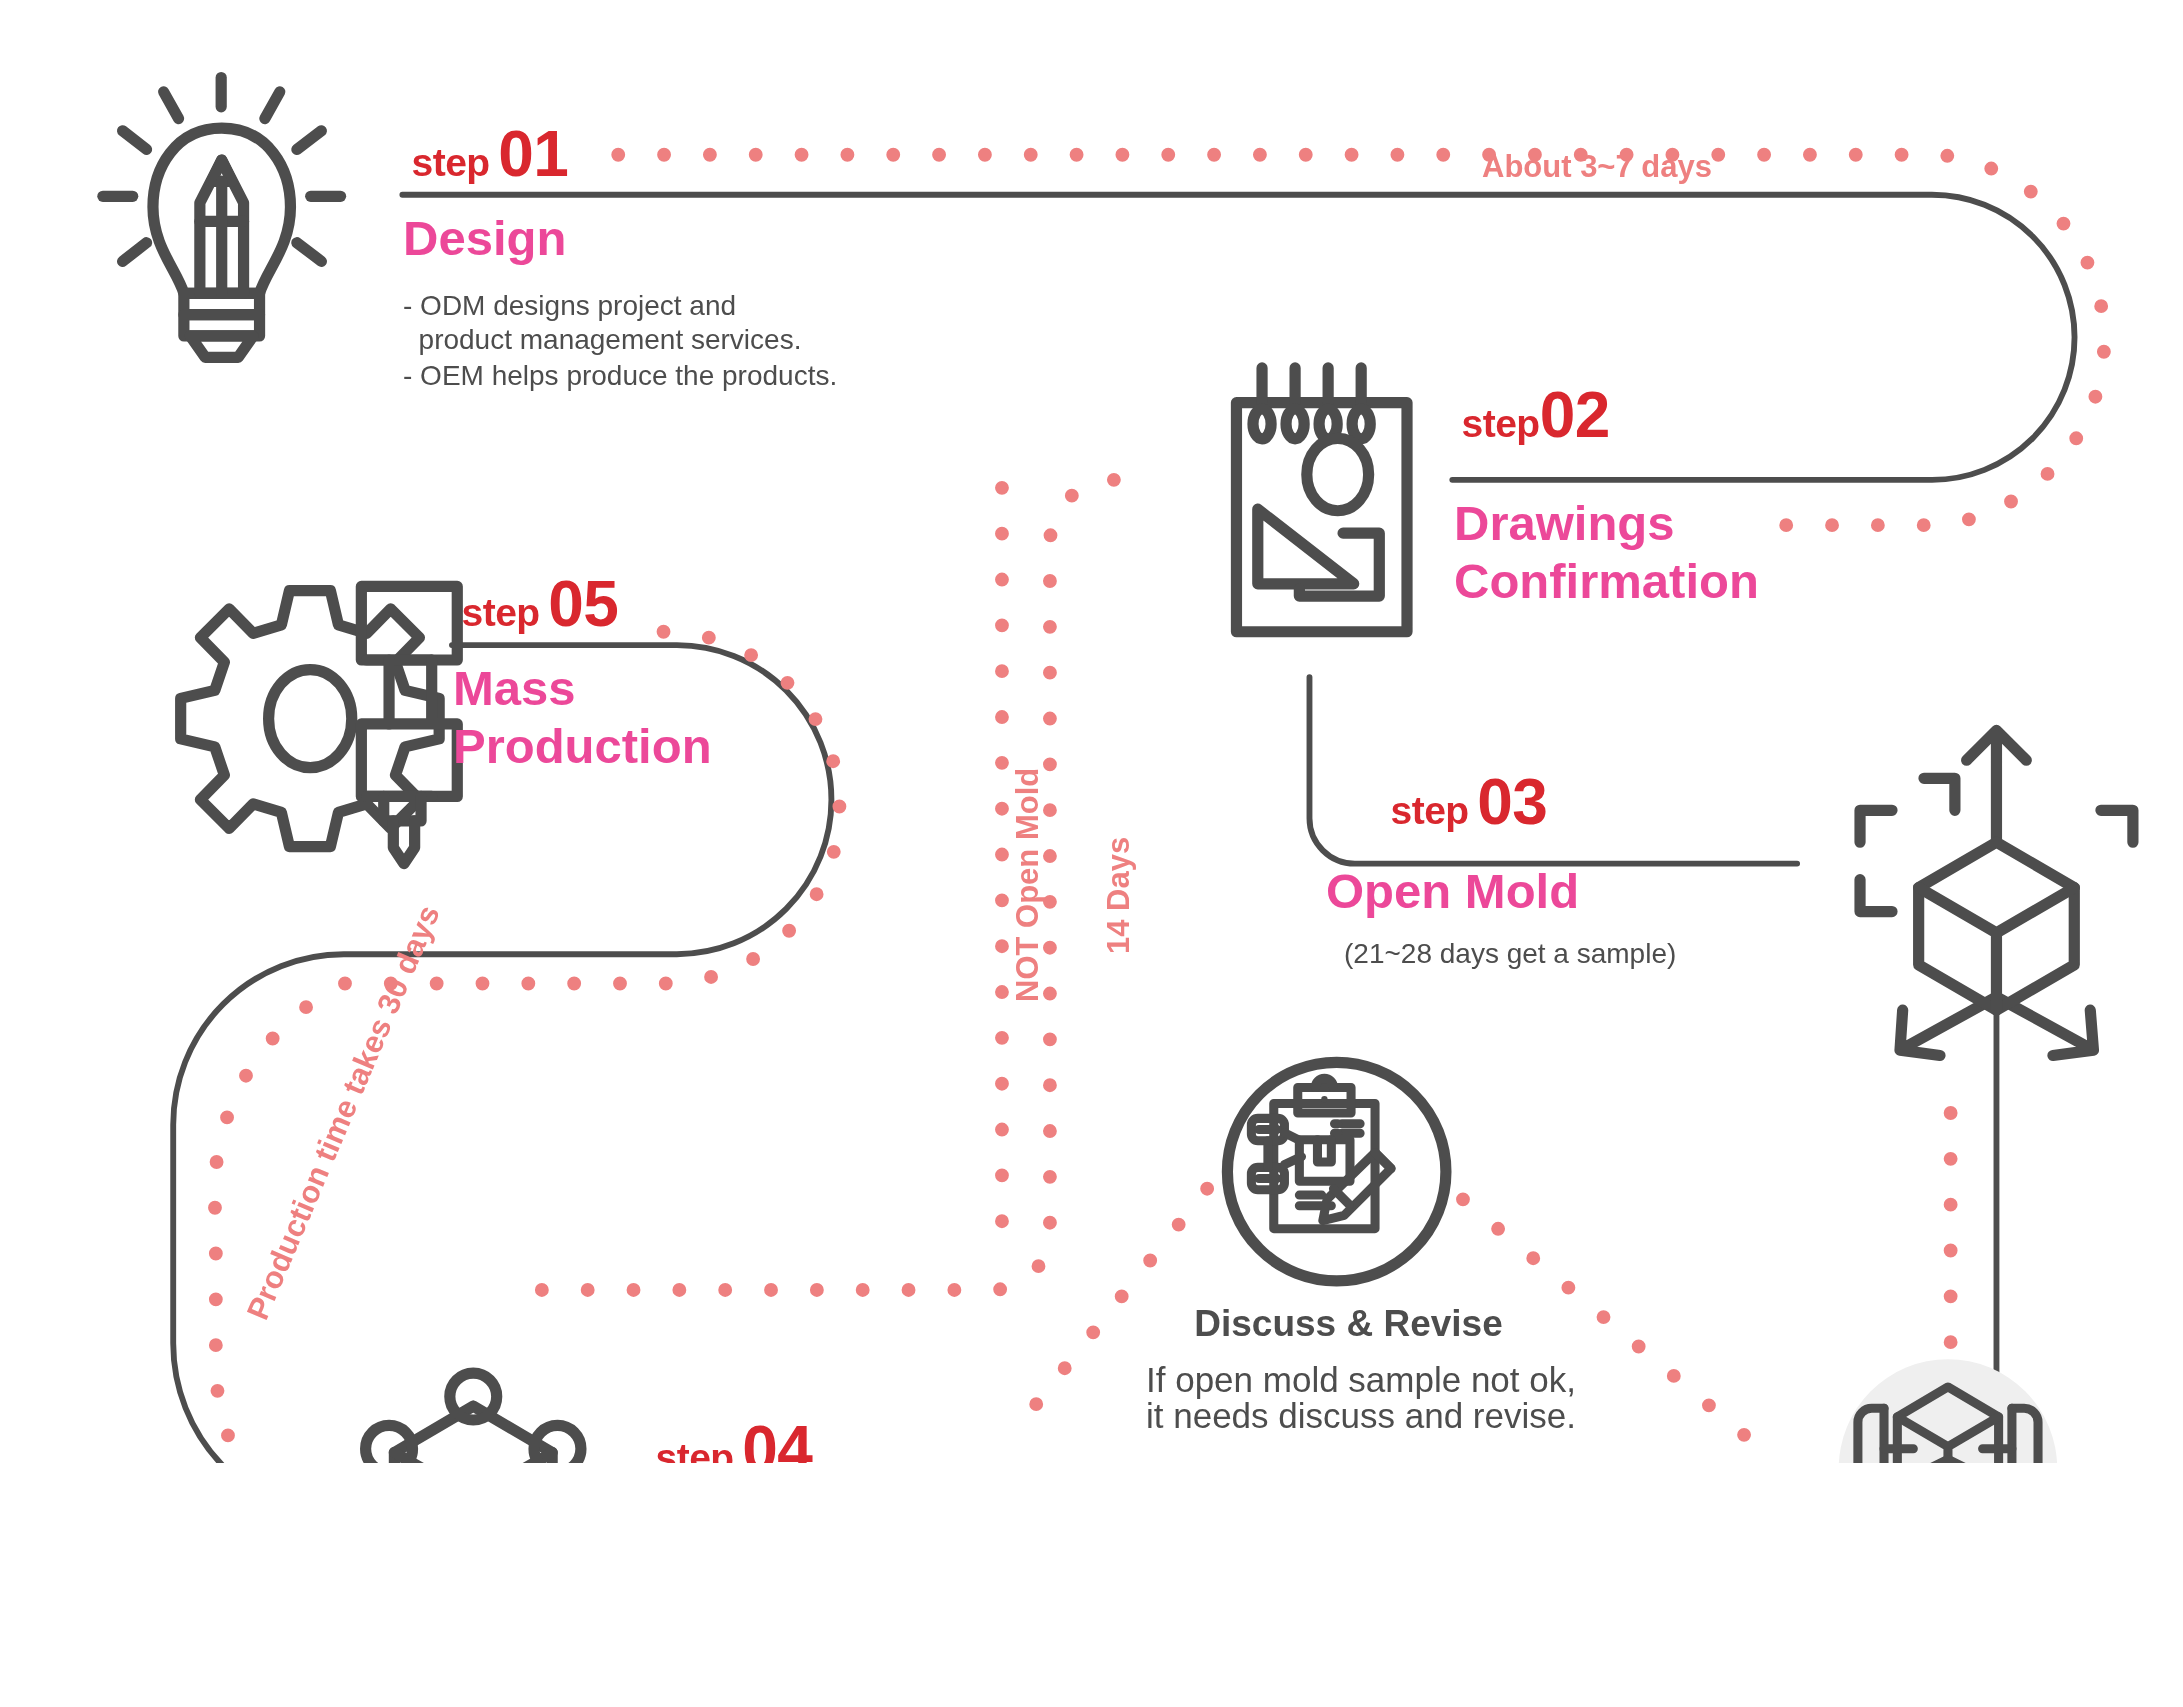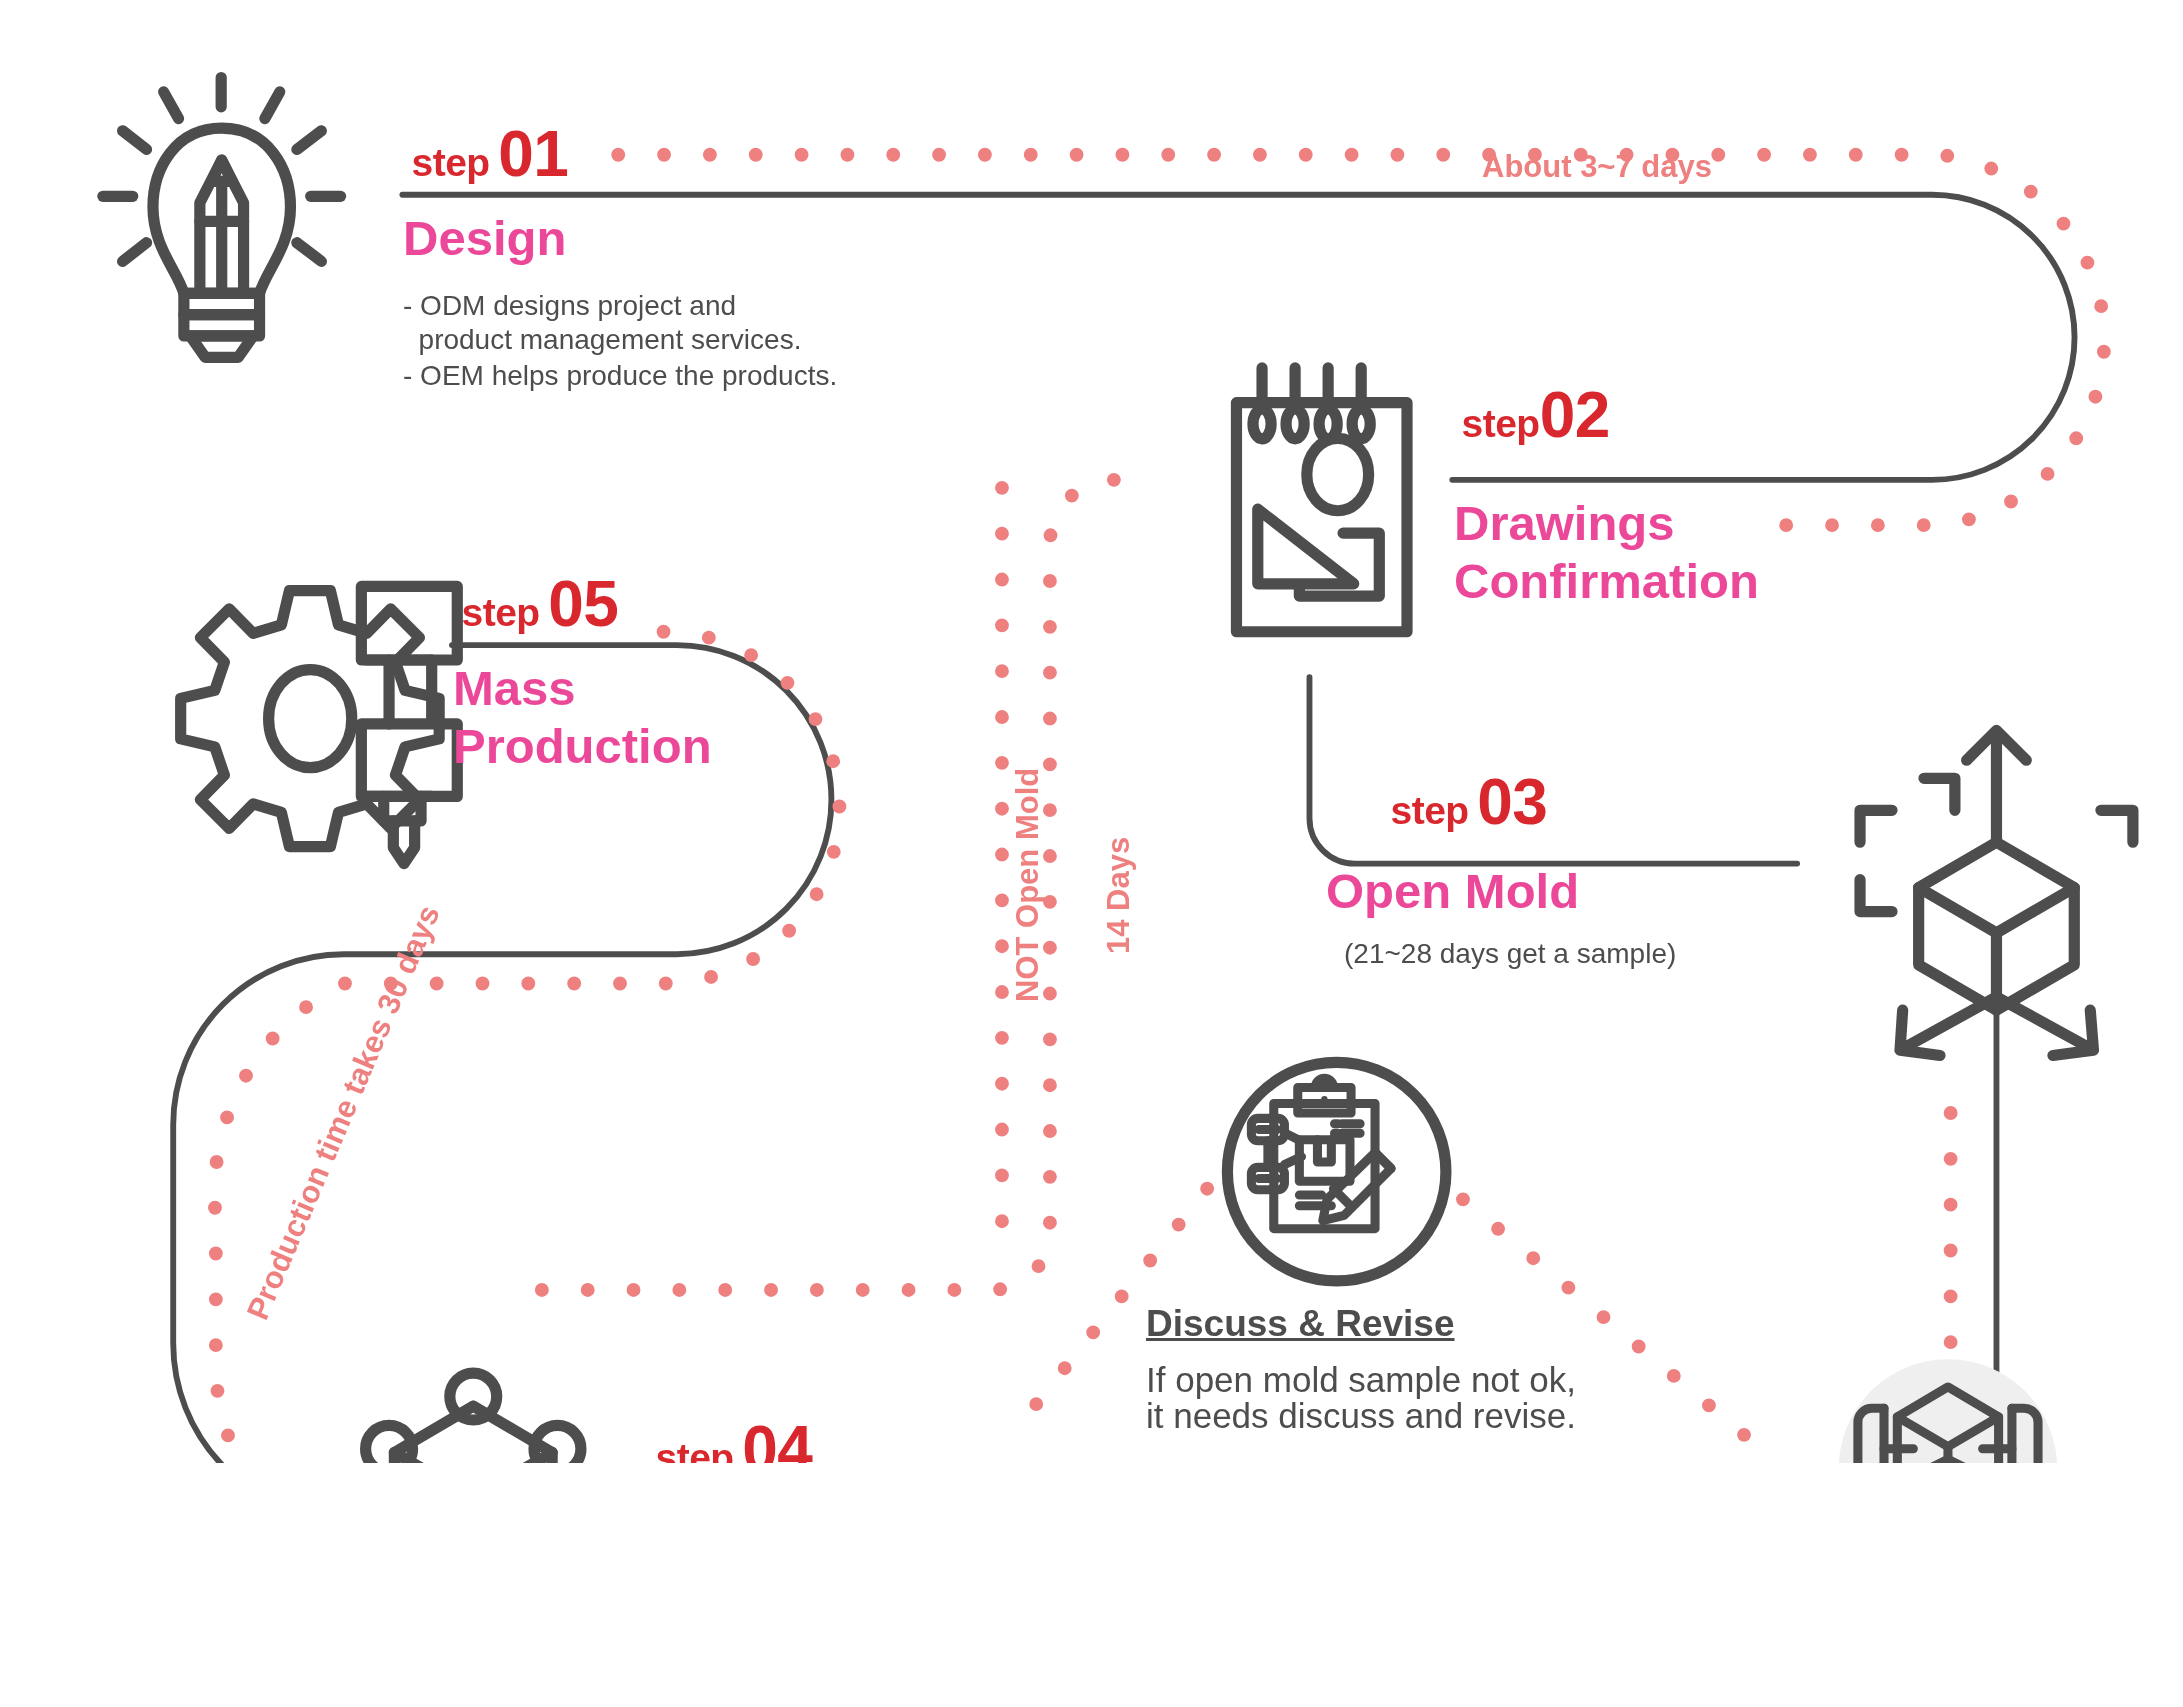--- a/index.html
+++ b/index.html
@@ -10,21 +10,21 @@
   .lbl{position:absolute;white-space:pre;}
   .step-kicker{font-weight:bold;color:#D9272E;letter-spacing:-0.5px;}
   .step-word{font-size:39px;font-weight:bold;}
   .step-num{font-size:64px;font-weight:bold;line-height:1;}
   .title{font-size:46px;font-weight:bold;color:#ec4899;line-height:1.13;}
   .title-lg{font-size:49px;}
   .bullet{font-size:28px;color:#4d4d4d;line-height:1.26;}
   .note{font-size:28px;color:#4d4d4d;}
   .timeword{font-size:31px;font-weight:bold;color:#EE8080;white-space:nowrap;}
   .vert{transform-origin:0 0;}
-  .sub-title{font-size:37px;font-weight:bold;color:#4d4d4d;text-decoration:underline;}
+  .sub-title{font-size:37px;font-weight:bold;color:#4d4d4d;text-align:center;}
   .sub-body{font-size:35px;color:#4d4d4d;text-align:left;line-height:1.3;}
 </style>
 </head>
 <body>
 
 <div id="page">
 
   <svg id="diagram" viewBox="0 0 4096 3204">
     <defs>
       <style>

